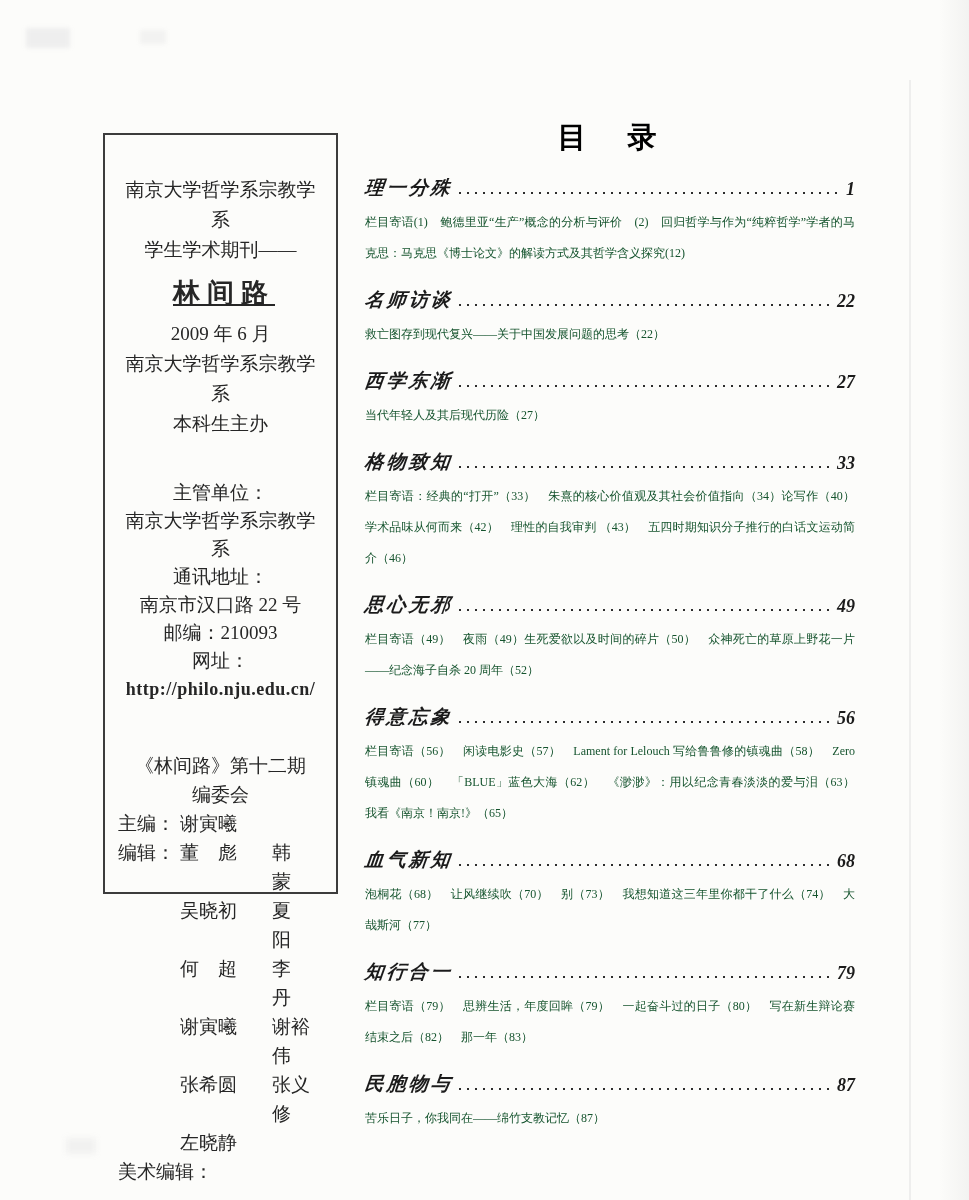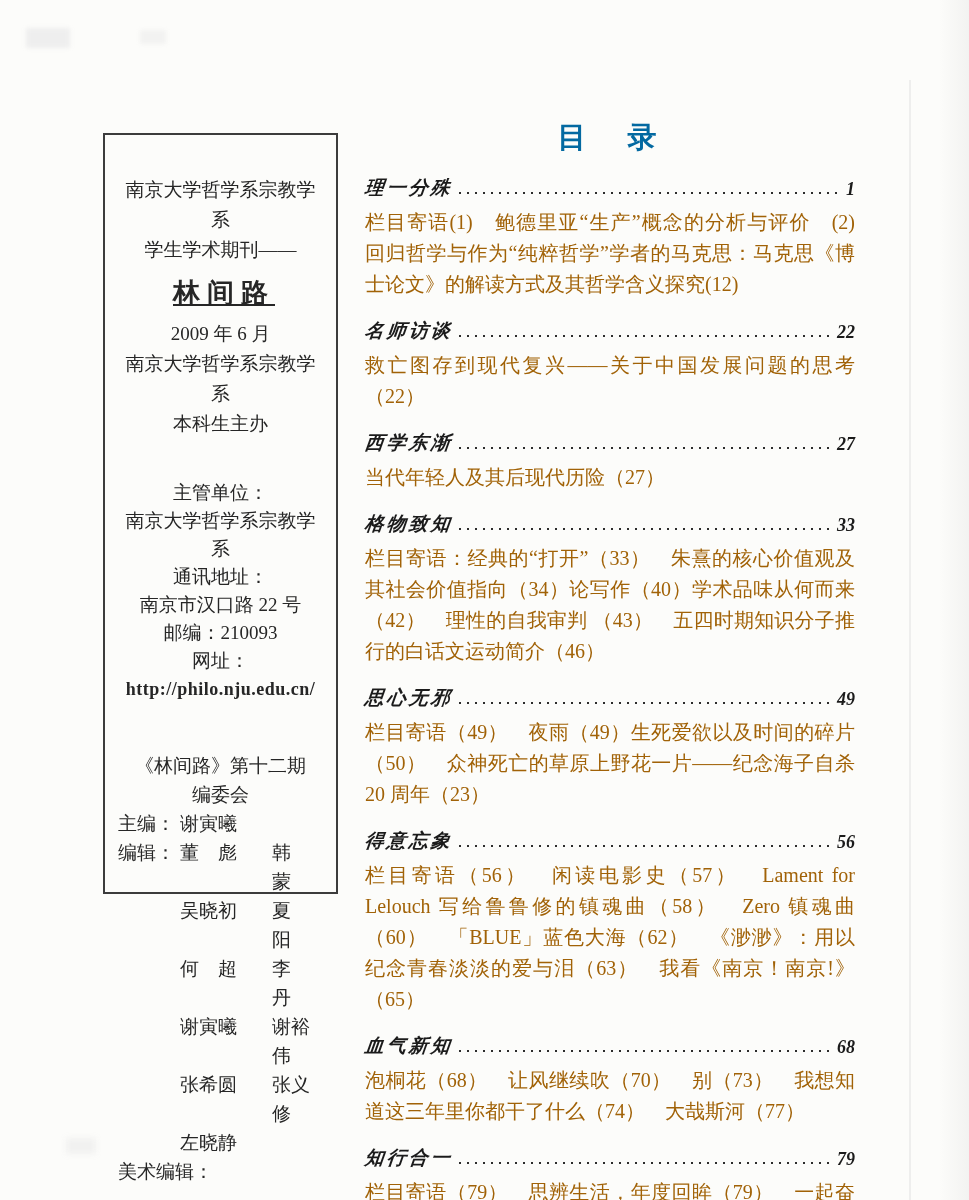--- a/index.html
+++ b/index.html
@@ -40,39 +40,39 @@
   .mh-committee .c-title{text-align:center;}
   .ed-row{display:flex;}
   .ed-label{width:62px;flex:0 0 62px;}
   .ed-col1{width:92px;flex:0 0 92px;}
   .ed-col2{flex:1;}
 
   
   .toc{position:absolute;left:365px;top:118px;width:490px;}
   .toc-title{
     text-align:center;font-size:29px;font-weight:bold;letter-spacing:6px;
-    margin:0 0 16px 0;color:#0369a1;
+    margin:0 0 16px 0;color:#000000;
   }
   .toc-section{margin-bottom:17px;}
   .toc-head-row{display:flex;align-items:flex-end;height:27px;margin-bottom:6px;}
   .sec-heading{
     font-weight:bold;font-style:italic;font-size:19px;letter-spacing:3px;
     display:inline-block;transform:skewX(-6deg);white-space:nowrap;color:#1b1b1b;
   }
   .leader-dots{
     flex:1;height:8px;margin:0 3px 4px 3px;align-self:flex-end;
     background-image:radial-gradient(circle,#2c2c2c 1.3px,rgba(0,0,0,0) 1.45px);
     background-size:8px 8px;background-repeat:repeat-x;background-position:left center;
   }
   .sec-page{
     font-weight:bold;font-style:italic;font-size:18px;white-space:nowrap;
     padding-bottom:1px;color:#1b1b1b;
   }
   .sec-desc{
-    margin:0;font-size:20px;line-height:31px;text-align:justify;color:#a16207;
+    margin:0;font-size:12px;line-height:31px;text-align:justify;color:#14532d;
   }
 </style>
 </head>
 <body>
 
 <div class="page">
 
   <div class="smudge-a"></div>
   <div class="smudge-b"></div>
   <div class="smudge-c"></div>
@@ -182,21 +182,21 @@
       </div>
       <p class="sec-desc">栏目寄语：经典的“打开”（33）　朱熹的核心价值观及其社会价值指向（34）论写作（40）学术品味从何而来（42）　理性的自我审判 （43）　五四时期知识分子推行的白话文运动简介（46）</p>
     </div>
 
     <div class="toc-section">
       <div class="toc-head-row">
         <span class="sec-heading">思心无邪</span>
         <span class="leader-dots"></span>
         <span class="sec-page">49</span>
       </div>
-      <p class="sec-desc">栏目寄语（49）　夜雨（49）生死爱欲以及时间的碎片（50）　众神死亡的草原上野花一片——纪念海子自杀 20 周年（23）</p>
+      <p class="sec-desc">栏目寄语（49）　夜雨（49）生死爱欲以及时间的碎片（50）　众神死亡的草原上野花一片——纪念海子自杀 20 周年（52）</p>
     </div>
 
     <div class="toc-section">
       <div class="toc-head-row">
         <span class="sec-heading">得意忘象</span>
         <span class="leader-dots"></span>
         <span class="sec-page">56</span>
       </div>
       <p class="sec-desc">栏目寄语（56）　闲读电影史（57）　Lament for Lelouch 写给鲁鲁修的镇魂曲（58）　Zero 镇魂曲（60）　「BLUE」蓝色大海（62）　《渺渺》：用以纪念青春淡淡的爱与泪（63）　我看《南京！南京!》（65）</p>
     </div>

